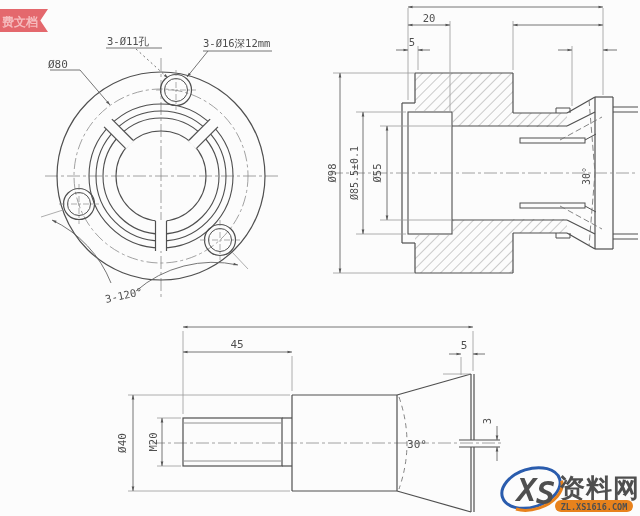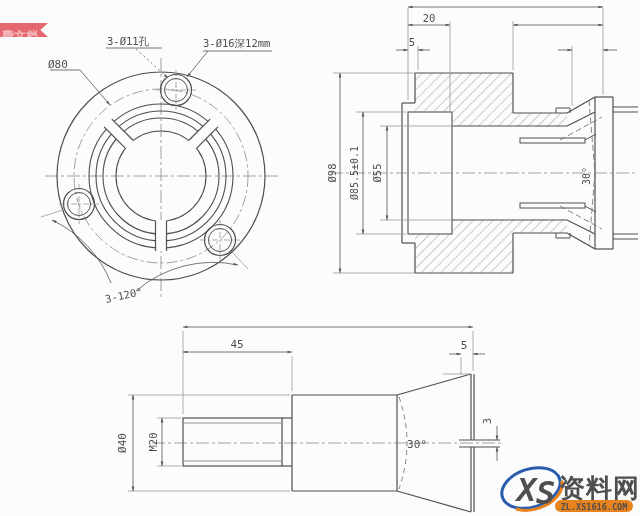--- a/index.html
+++ b/index.html
@@ -1,19 +1,19 @@
 <!DOCTYPE html>
 <html><head>
 <meta charset="utf-8">
 <style>
   html,body{margin:0;padding:0;}
   body{font-family:"DejaVu Sans", sans-serif;}
   #stage{position:relative;width:640px;height:516px;background:#fcfcfc;overflow:hidden;}
   svg text{font-family:"DejaVu Sans Mono", monospace;fill:#4f4f4f;}
-  .ribbon{position:absolute;left:0;top:23px;width:48px;height:14px;background:#e4686d;
+  .ribbon{position:absolute;left:0;top:9px;width:48px;height:23px;background:#e4686d;
           clip-path:polygon(0 0,100% 0,84% 50%,100% 100%,0 100%);
           color:#f6bcbe;font-size:12px;font-weight:bold;line-height:26px;padding-left:2px;
           box-sizing:border-box;letter-spacing:0px;}
   .logo{position:absolute;left:495px;top:448px;width:145px;height:68px;}
 </style>
 </head>
 <body>
 
 <div id="stage">
 

